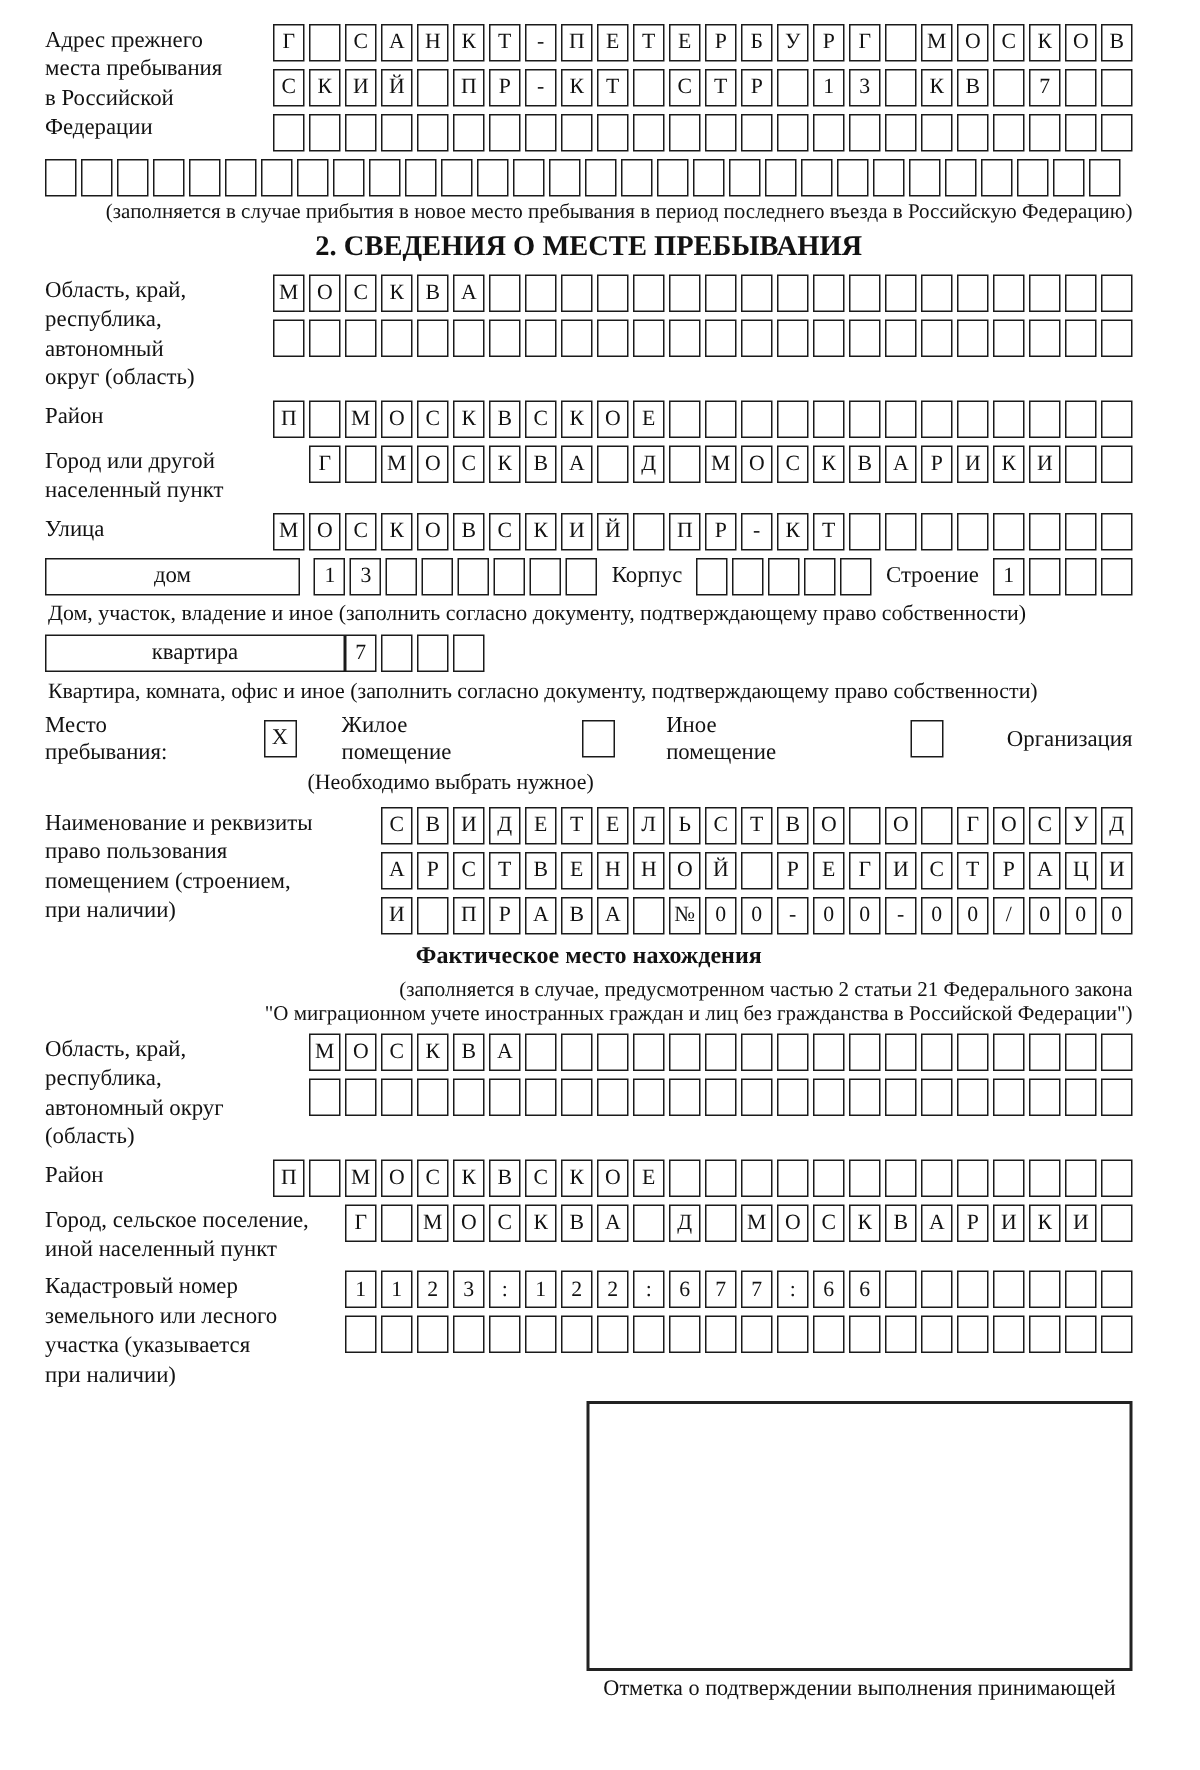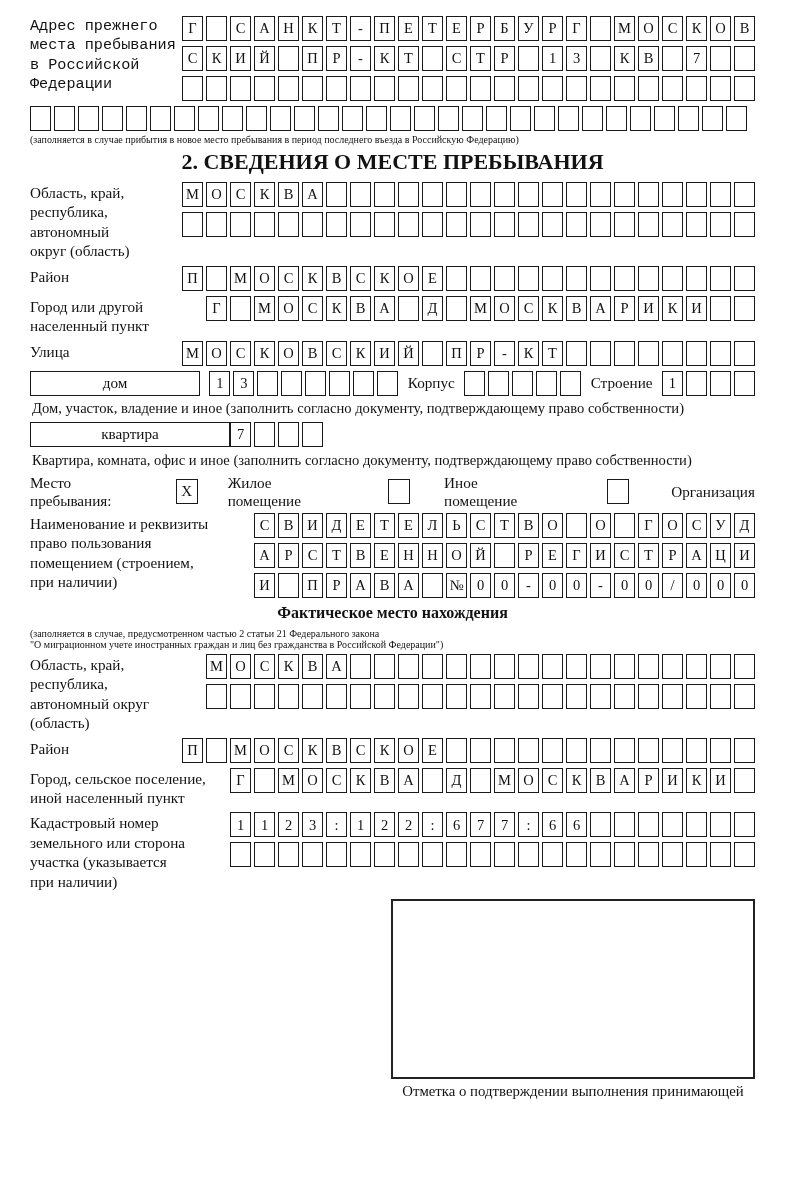--- a/index.html
+++ b/index.html
@@ -9,39 +9,39 @@
   .frow{display:flex;align-items:flex-start;margin-bottom:5px;}
   .flabel{font-size:15.2px;line-height:1.28;padding-top:1px;}
   .cells{display:flex;gap:3px;}
   .cellstack{display:flex;flex-direction:column;gap:5px;margin-left:auto;}
   .ml-auto{margin-left:auto;}
   .cell{flex:0 0 21px;width:21px;height:25px;box-sizing:border-box;border:1.6px solid #1a1a1a;
         display:flex;align-items:center;justify-content:center;font-size:14.5px;line-height:1;}
   .widebox{box-sizing:border-box;height:25px;border:1.6px solid #1a1a1a;display:flex;
         align-items:center;justify-content:center;font-size:15.2px;}
   .caption{font-size:14.6px;margin:0 0 5px 8px;}
-  .note-c{text-align:left;font-size:10px;margin:0 0 4px 0;}
-  .sec-title{text-align:center;font-weight:bold;font-size:22px;margin:3px 0 7px 0;}
+  .note-c{text-align:right;font-size:14px;margin:0 0 4px 0;}
+  .sec-title{text-align:center;font-weight:bold;font-size:19px;margin:3px 0 7px 0;}
   .sub-title{text-align:center;font-weight:bold;font-size:16px;margin:6px 0 6px 0;}
   .inline-label{font-size:15.2px;padding-top:3px;}
   .cb{flex:0 0 22px;width:22px;height:25px;box-sizing:border-box;border:1.6px solid #1a1a1a;
       display:flex;align-items:center;justify-content:center;font-size:15px;}
   .stay-row{display:flex;align-items:center;margin-bottom:3px;font-size:15.2px;gap:22px;}
   .stamp-box{width:360px;height:176px;border:2px solid #222;margin-left:auto;margin-top:8px;}
   .stamp-cap{width:400px;margin-left:auto;margin-right:-18px;text-align:center;font-size:14.8px;line-height:1.3;margin-top:3px;}
   .house-row{display:flex;align-items:flex-start;justify-content:space-between;margin-bottom:4px;}
 </style>
 </head>
 <body>
 
 <div class="page">
 
 
   <div class="frow">
-    <div class="flabel" style="width:148px;font-family:Liberation Mono, monospace;">
+    <div class="flabel" style="width:148px;">
       <div>Адрес прежнего</div>
       <div>места пребывания</div>
       <div>в Российской</div>
       <div>Федерации</div>
     </div>
     <div class="cellstack">
       <div class="cells">
           <span class="cell">Г</span>
           <span class="cell"></span>
           <span class="cell">С</span>
@@ -355,20 +355,21 @@
 
   <div class="stay-row">
     <span>Место пребывания:</span>
     <span class="cb" style="margin-left:8px;">X</span>
     <span style="margin-left:8px;">Жилое помещение</span>
     <span class="cb" style="margin-left:28px;"></span>
     <span style="margin-left:12px;">Иное помещение</span>
     <span class="cb" style="margin-left:40px;"></span>
     <span style="margin-left:20px;">Организация</span>
   </div>
+  <div class="caption" style="margin-left:175px;margin-bottom:7px;">(Необходимо выбрать нужное)</div>
 
   <div class="frow">
     <div class="flabel" style="width:235px;">
       <div>Наименование и реквизиты</div>
       <div>право пользования</div>
       <div>помещением (строением,</div>
       <div>при наличии)</div>
     </div>
     <div class="cellstack">
       <div class="cells">
@@ -565,21 +566,21 @@
         <span class="cell">И</span>
         <span class="cell">К</span>
         <span class="cell">И</span>
         <span class="cell"></span>
       </div>
   </div>
 
   <div class="frow">
     <div class="flabel" style="width:190px;">
       <div>Кадастровый номер</div>
-      <div>земельного или сторона</div>
+      <div>земельного или лесного</div>
       <div>участка (указывается</div>
       <div>при наличии)</div>
     </div>
     <div class="cellstack">
       <div class="cells">
           <span class="cell">1</span>
           <span class="cell">1</span>
           <span class="cell">2</span>
           <span class="cell">3</span>
           <span class="cell">:</span>

